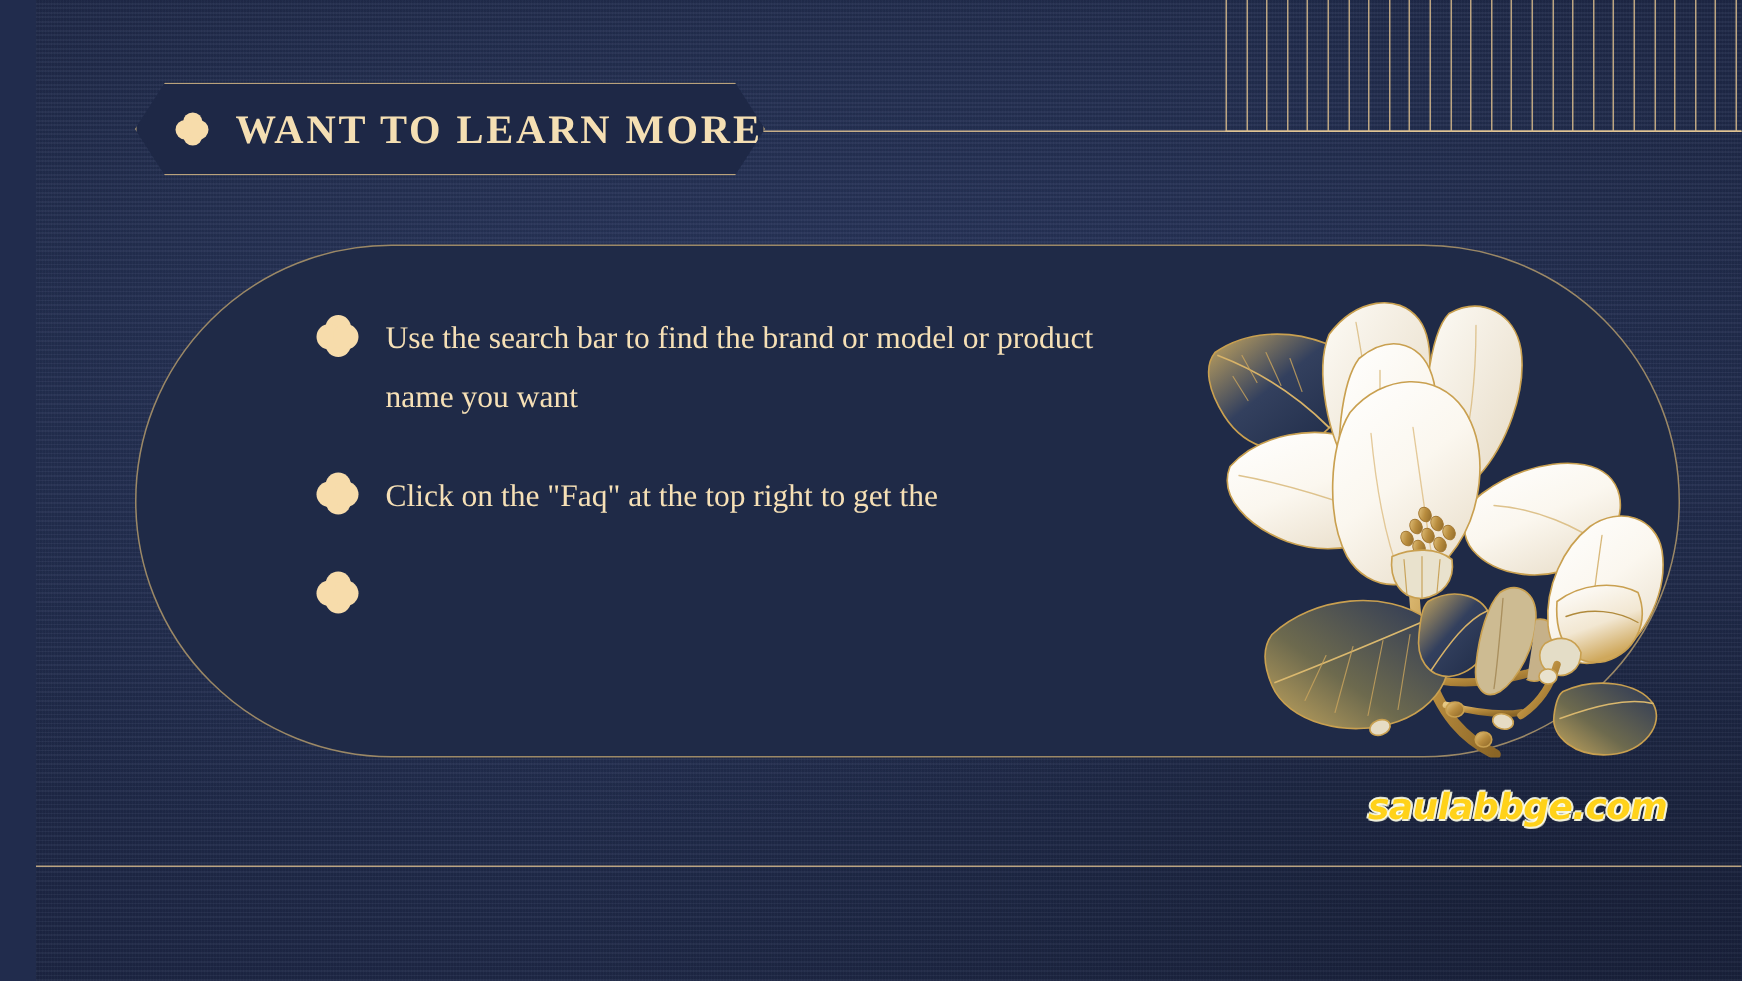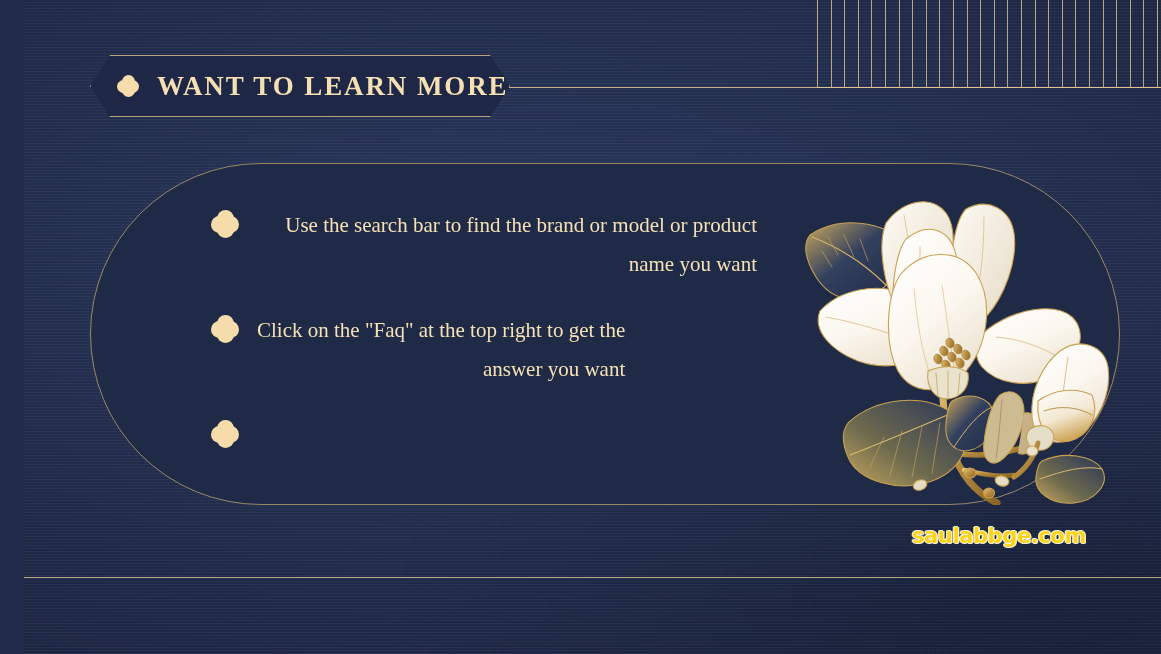--- a/index.html
+++ b/index.html
@@ -192,21 +192,20 @@
   .bullet-clover i.s { bottom: 0; left: 5.5px; }
   .bullet-clover i.w { left: 0;   top: 5.5px; }
   .bullet-clover i.e { right: 0;  top: 5.5px; }
 
   .bullet-text {
     color: #f6e0b6;
     font-family: "Liberation Serif", serif;
     font-size: 21px;
     line-height: 39px;
     max-width: 500px;
-    text-align: right;
   }
 
   .email-link {
     color: #f6e0b6;
     text-decoration: none;
     border-bottom: 3px solid #a77ef4;
     padding-bottom: 1px;
     cursor: pointer;
   }
 
@@ -222,30 +221,31 @@
   }
 
   
   .watermark {
     position: absolute;
     left: 888px;
     top: 524px;
     z-index: 9;
     font-family: "DejaVu Sans", sans-serif;
     font-weight: 700;
-    font-size: 21px;
+    font-size: 24px;
     letter-spacing: -0.4px;
     color: #ffd21a;
     text-shadow:
        1.4px 0 0 rgba(255,255,230,.85),
       -1.4px 0 0 rgba(255,255,230,.85),
        0 1.4px 0 rgba(255,255,230,.85),
        0 -1.4px 0 rgba(255,255,230,.85),
        1px 1px 0 rgba(255,255,230,.6),
       -1px -1px 0 rgba(255,255,230,.6);
+    font-style: italic;
   }
 </style>
 </head>
 <body>
 
 <div id="slide">
 
   <div class="grid-deco">
     <div class="hline"></div>
   <div class="vline" style="left: 0px;"></div>
@@ -306,21 +306,20 @@
       <div class="bullet-row">
         <span class="quatrefoil bullet-clover">
           <i class="n"></i>
             <i class="s"></i>
             <i class="w"></i>
             <i class="e"></i>
         </span>
         <div class="bullet-text">
           <span>Click on the "Faq" at the top right to get the</span>
           <br>
-          <span>answer you want</span>
         </div>
       </div>
 
       <div class="bullet-row">
         <span class="quatrefoil bullet-clover">
           <i class="n"></i>
             <i class="s"></i>
             <i class="w"></i>
             <i class="e"></i>
         </span>

